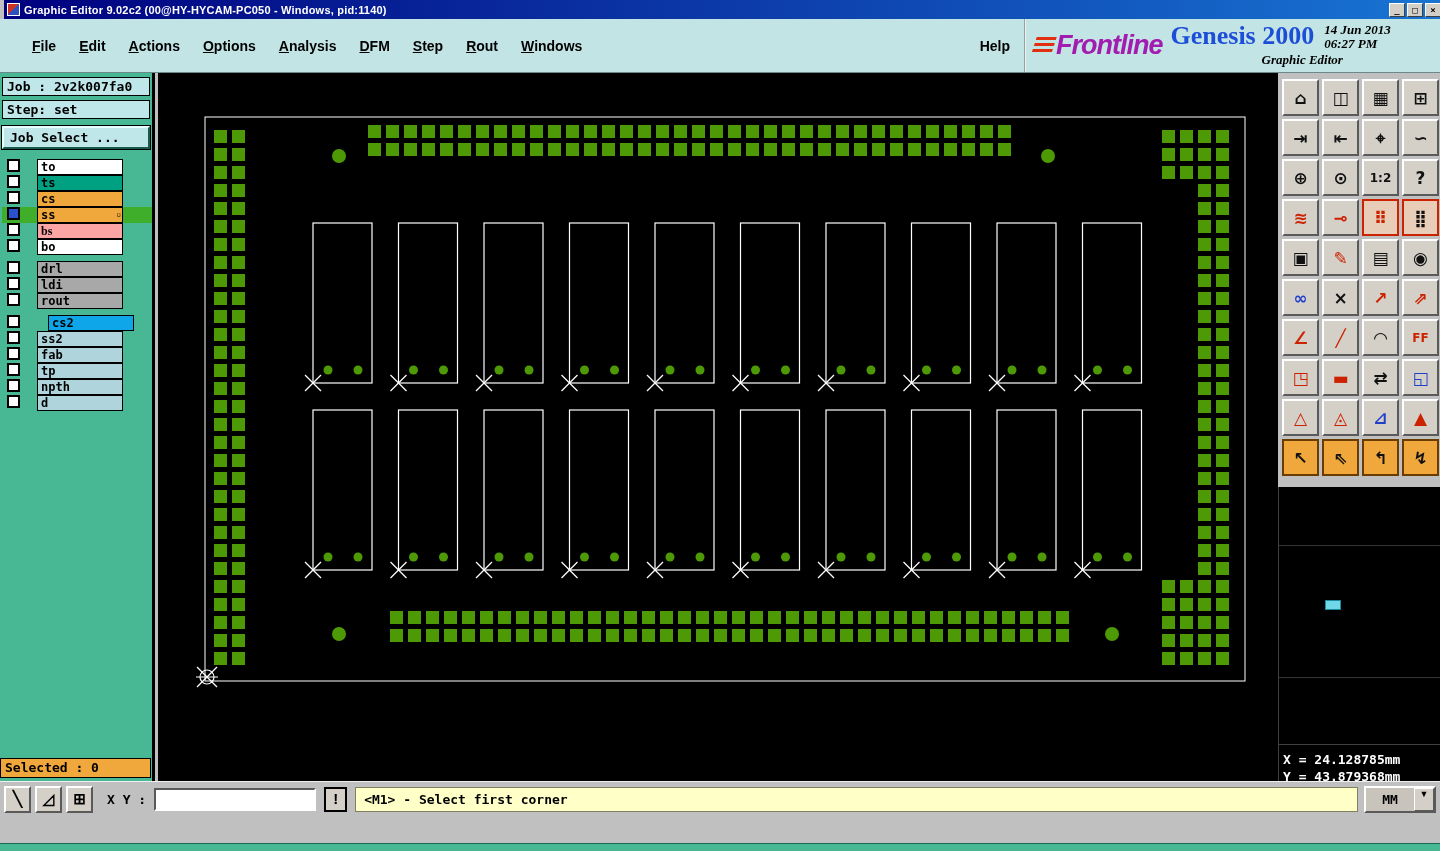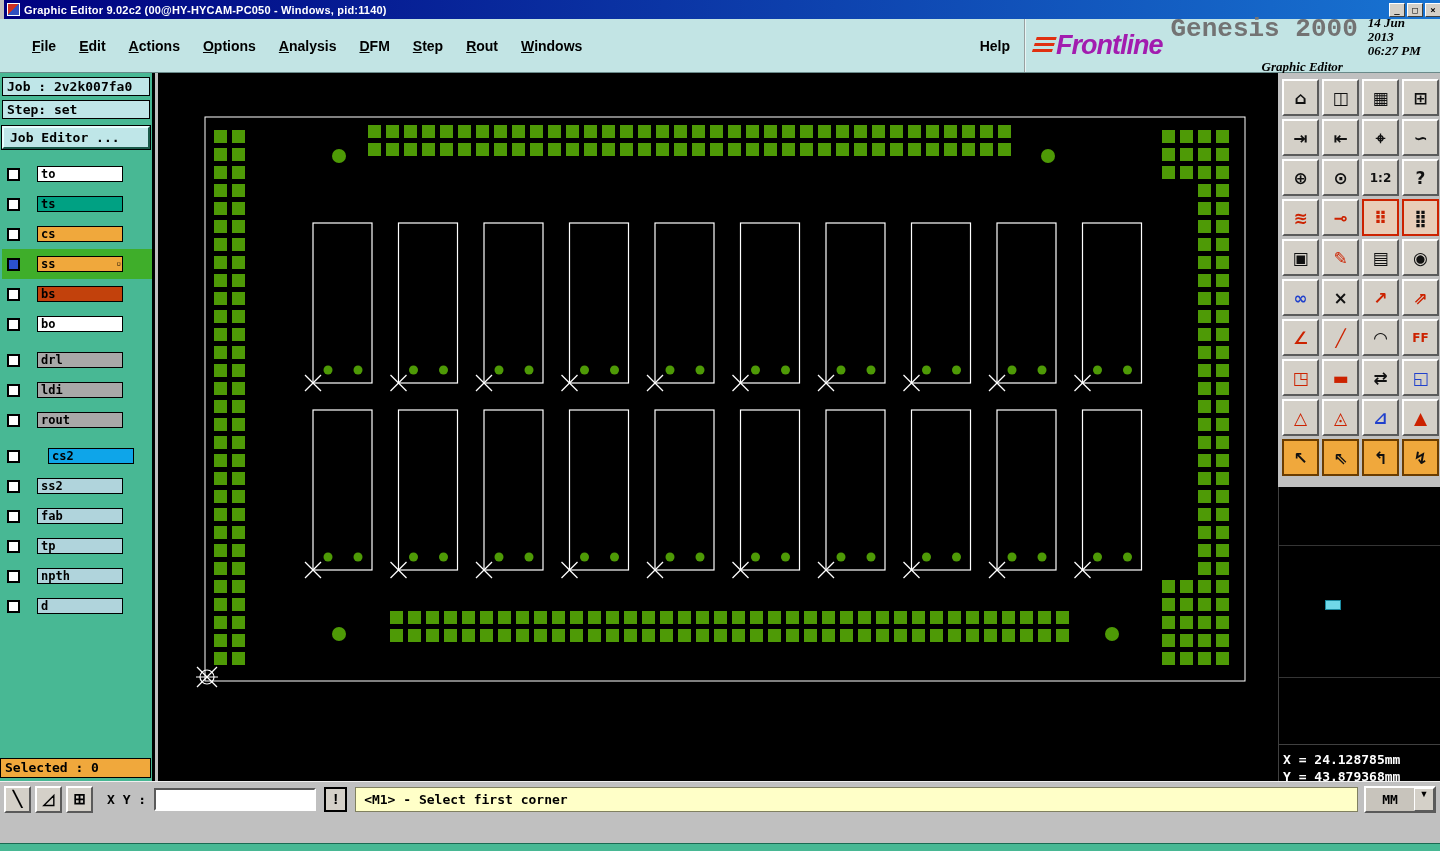--- a/index.html
+++ b/index.html
@@ -36,37 +36,37 @@
   .menu-item u { text-decoration:underline; }
   .menu-help { margin-left:auto; margin-right:14px; font-size:14px; font-weight:bold; }
   .branding { width:416px; height:100%; border-left:2px groove #e8f4f4;
     display:flex; align-items:center; padding:2px 6px 2px 8px; }
   .logo { display:flex; align-items:center; }
   .logo-stripes { width:20px; height:17px; margin-right:2px; transform:skewX(-18deg);
     background:repeating-linear-gradient(#e03010 0 3px, rgba(0,0,0,0) 3px 6px); }
   .logo-text { font-size:27px; font-weight:bold; font-style:italic; color:#a21caf; letter-spacing:-1px; }
   .brand-right { margin-left:8px; flex:1; }
   .brand-top { display:flex; align-items:flex-start; }
-  .product { font-family:Liberation Mono, monospace; font-size:26px; font-weight:bold; color:#737373; line-height:26px; white-space:nowrap; }
+  .product { font-family:Liberation Serif, serif; font-size:26px; font-weight:bold; color:#1d4ed8; line-height:26px; white-space:nowrap; }
   .dt { margin-left:10px; display:flex; flex-direction:column; font-family:"Liberation Serif", serif;
     font-size:13px; font-weight:bold; font-style:italic; line-height:14px; }
   .subtitle { font-family:"Liberation Serif", serif; font-size:13px; font-weight:bold; font-style:italic;
     text-align:center; margin-top:1px; }
 
   
   .sidebar { position:absolute; left:0; top:73px; width:155px; height:708px;
     background:#48b894; border-right:3px solid #000; }
   .side-label { margin:4px 2px 0 2px; height:19px; background:#bfe6e8; border:1px solid #000;
     font-size:13px; font-weight:bold; line-height:17px; padding-left:4px; }
   .matrix-button { margin:7px 2px 0 2px; height:23px; background:#bfe6e8;
     border:2px solid; border-color:#e8ffff #1a5a4a #1a5a4a #e8ffff; outline:1px solid #000;
     font-size:13px; font-weight:bold; line-height:19px; padding-left:6px; cursor:default; }
   .layer-list { margin:10px 0 0 2px; }
   .layer-gap { height:6px; }
-  .layer-row { display:flex; align-items:center; height:30px; }
+  .layer-row { display:flex; height:16px; }
   .layer-row.selected { background:#3fae2a; }
   .layer-checkbox { width:13px; height:13px; margin-left:5px; background:#fff;
     border:2px solid #000; cursor:default; flex:0 0 auto; }
   .layer-row.selected .layer-checkbox { background:#2b50d0; }
   .layer-label { margin-left:17px; width:86px; height:16px; border:1px solid #000;
     font-size:12px; font-weight:bold; line-height:14px; padding-left:3px; cursor:default;
     position:relative; font-family:"DejaVu Sans Mono", monospace; }
   .layer-indicator { position:absolute; right:1px; top:2px; font-size:8px; line-height:9px; }
   .selected-box { position:absolute; left:0; bottom:3px; width:151px; height:20px;
     background:#f0a83c; border:1px solid #000; font-size:13px; font-weight:bold;
@@ -170,41 +170,41 @@
           </span>
         </div>
         <div class="subtitle">Graphic Editor</div>
       </div>
     </div>
   </div>
 
   <div class="sidebar">
     <div class="side-label mono">Job : 2v2k007fa0</div>
     <div class="side-label mono">Step: set</div>
-    <div class="matrix-button mono">Job Editor ...</div>
+    <div class="matrix-button mono">Job Select ...</div>
     <div class="layer-list" id="layer-list">
         <div class="layer-row">
           <span class="layer-checkbox"></span>
           <span class="layer-label" style="background: rgb(255, 255, 255);">to</span>
         </div>
         <div class="layer-row">
           <span class="layer-checkbox"></span>
           <span class="layer-label" style="background: rgb(0, 161, 131);">ts</span>
         </div>
         <div class="layer-row">
           <span class="layer-checkbox"></span>
           <span class="layer-label" style="background: rgb(240, 168, 60);">cs</span>
         </div>
         <div class="layer-row selected">
           <span class="layer-checkbox"></span>
           <span class="layer-label" style="background: rgb(240, 168, 60);">ss<span class="layer-indicator">▫</span></span>
         </div>
         <div class="layer-row">
           <span class="layer-checkbox"></span>
-          <span class="layer-label" style="background: #c2410c;">bs</span>
+          <span class="layer-label" style="background: #fca5a5; font-family: Liberation Serif, serif;">bs</span>
         </div>
         <div class="layer-row">
           <span class="layer-checkbox"></span>
           <span class="layer-label" style="background: rgb(255, 255, 255);">bo</span>
         </div>
         <div class="layer-gap"></div>
         <div class="layer-row">
           <span class="layer-checkbox"></span>
           <span class="layer-label" style="background: rgb(168, 168, 168);">drl</span>
         </div>

